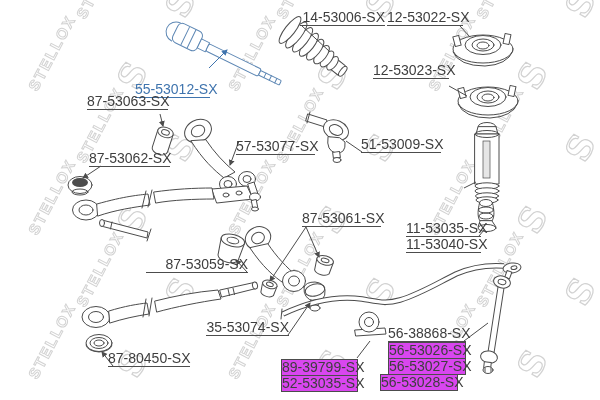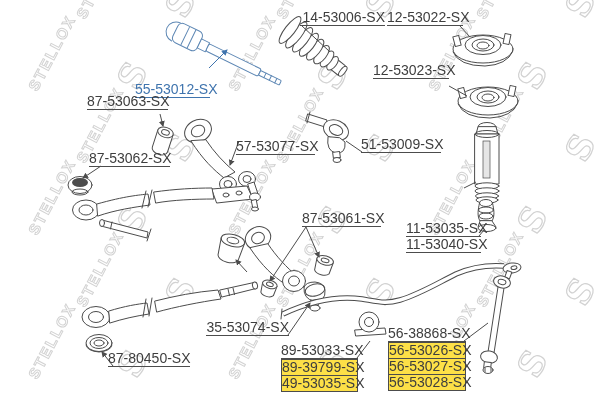--- a/index.html
+++ b/index.html
@@ -19,21 +19,21 @@
            fill:#ffffff;stroke:var(--watermark);stroke-width:1.2;}
   .p{fill:#fff;stroke:var(--line-art);stroke-width:1;stroke-linecap:round;stroke-linejoin:round;}
   .o{fill:none;stroke:var(--line-art);stroke-width:1;stroke-linecap:round;}
   .dk{fill:var(--line-art);stroke:none;}
   .b{stroke:var(--blue-part);}
   .ld line{stroke:var(--line-art);stroke-width:1;}
   .ld line.ldb{stroke:var(--selected-link);}
   .lbl{position:absolute;height:15px;line-height:15px;font-size:14px;
        color:var(--label-text);text-align:right;white-space:nowrap;cursor:pointer;}
   .u{border-bottom:1px solid var(--line-art);}
-  .box{border:1px solid var(--line-art);background:#fde047;}
+  .box{border:1px solid var(--line-art);background:#d946ef;}
   .sel{color:var(--selected-link);border-bottom:1px solid var(--selected-link);margin-top:28px;}
 </style>
 </head>
 <body>
 
 <div id="canvas">
 
   <svg id="wm" width="600" height="400">
       <text x="-15" y="20" transform="rotate(-62 -15 20)" class="wm-logo">S</text>
       <text x="85" y="20" transform="rotate(-62 85 20)" class="wm-word">STELLOX</text>
@@ -314,23 +314,23 @@
   <div class="lbl u" style="left:387px;top:10px;width:76px">12-53022-SX</div>
   <div class="lbl u" style="left:373px;top:63px;width:76px">12-53023-SX</div>
   <div class="lbl sel" style="left:135px;top:54px;width:75px">55-53012-SX</div>
   <div class="lbl u" style="left:87px;top:94px;width:81px">87-53063-SX</div>
   <div class="lbl u" style="left:236px;top:139px;width:79px">57-53077-SX</div>
   <div class="lbl u" style="left:89px;top:151px;width:81px">87-53062-SX</div>
   <div class="lbl u" style="left:361px;top:137px;width:80px">51-53009-SX</div>
   <div class="lbl u" style="left:302px;top:211px;width:79px">87-53061-SX</div>
   <div class="lbl u" style="left:406px;top:221px;width:75px">11-53035-SX</div>
   <div class="lbl u" style="left:406px;top:237px;width:75px">11-53040-SX</div>
+  <div class="lbl u" style="left:146px;top:257px;width:102px">87-53059-SX</div>
   <div class="lbl u" style="left:206px;top:320px;width:83px">35-53074-SX</div>
-  <div class="lbl u" style="left:281px;top:343px;width:77px">89-53033-SX</div>
   <div class="lbl box" style="left:281px;top:359px;width:75px">89-39799-SX</div>
-  <div class="lbl box" style="left:281px;top:375px;width:75px">49-53035-SX</div>
+  <div class="lbl box" style="left:281px;top:375px;width:75px">52-53035-SX</div>
   <div class="lbl u" style="left:388px;top:326px;width:78px">56-38868-SX</div>
   <div class="lbl box" style="left:388px;top:342px;width:76px">56-53026-SX</div>
   <div class="lbl box" style="left:388px;top:358px;width:76px">56-53027-SX</div>
-  <div class="lbl box" style="left:388px;top:374px;width:76px">56-53028-SX</div>
+  <div class="lbl box" style="left:380px;top:374px;width:76px">56-53028-SX</div>
   <div class="lbl u" style="left:108px;top:351px;width:82px">87-80450-SX</div>
 
 </div>
 
 </body></html>

